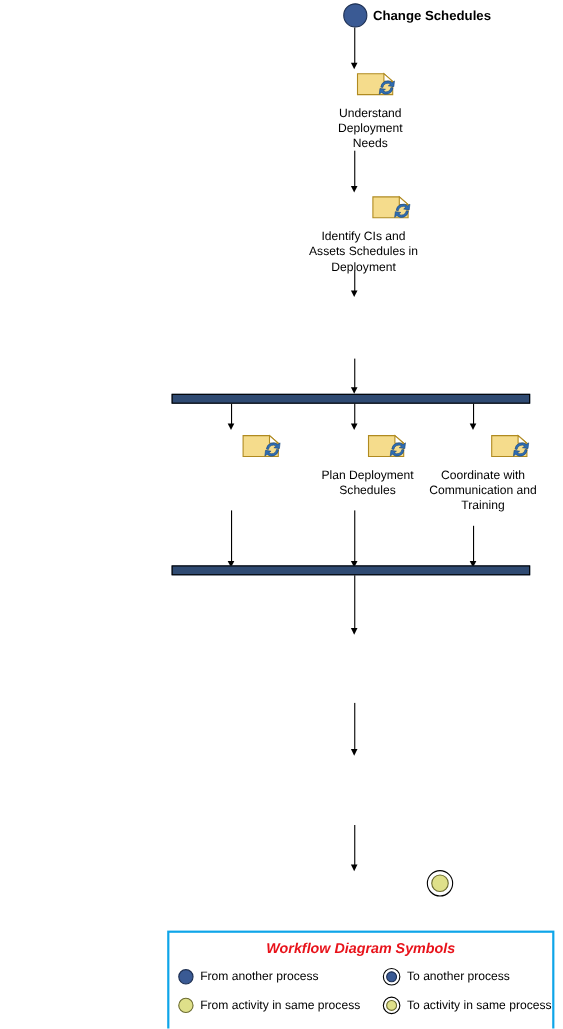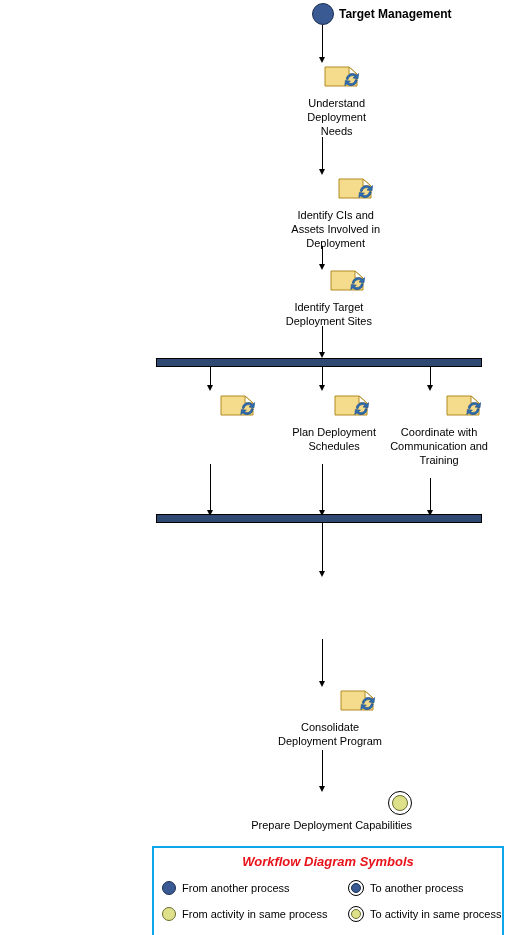--- a/index.html
+++ b/index.html
@@ -184,21 +184,21 @@
     background: #dfe08a; border: 1px solid #6b6b30; box-sizing: border-box;
   }
 </style>
 </head>
 <body>
 
 <div id="canvas">
 
   <div class="start-wrap" style="left:312px; top:3px;">
     <div class="start-circle"></div>
-    <div class="start-title">Target Management</div>
+    <div class="start-title">Change Schedules</div>
   </div>
 
   <div class="vline" style="left:322px; top:25px; height:34px;"></div>
   <div class="arrowhead" style="left:318.5px; top:57px;"></div>
 
   <div class="node" style="left:278px; top:63px; width:88px;">
     <div class="act-icon">
       <svg width="44" height="30" viewBox="0 0 44 30">
         <path d="M3 4 L27 4 L35 11 L35 23 L3 23 Z" fill="#F5DC8C" stroke="#B08A20" stroke-width="1"></path>
         <path d="M27 4 L27 11 L35 11 Z" fill="#FFFFFF" stroke="#B08A20" stroke-width="1"></path>
@@ -221,41 +221,27 @@
       <svg width="44" height="30" viewBox="0 0 44 30">
         <path d="M3 4 L27 4 L35 11 L35 23 L3 23 Z" fill="#F5DC8C" stroke="#B08A20" stroke-width="1"></path>
         <path d="M27 4 L27 11 L35 11 Z" fill="#FFFFFF" stroke="#B08A20" stroke-width="1"></path>
         <g transform="translate(21,10)">
           <path d="M3.2 6.2 A6.2 6.2 0 0 1 13.6 2.2 L15.6 0.6 L15.0 5.8 L10.0 5.0 L12.1 3.6 A4.4 4.4 0 0 0 5.0 6.6 Z" fill="#2E6DB4" stroke="#1B4A80" stroke-width="0.6"></path>
           <path d="M14.2 7.0 A6.2 6.2 0 0 1 3.8 11.0 L1.8 12.6 L2.4 7.4 L7.4 8.2 L5.3 9.6 A4.4 4.4 0 0 0 12.4 6.6 Z" fill="#2E6DB4" stroke="#1B4A80" stroke-width="0.6"></path>
         </g>
       </svg>
     </div>
     <div class="node-label">Identify CIs and
-Assets Involved in
+Assets Schedules in
 Deployment</div>
   </div>
 
   <div class="vline" style="left:322px; top:246px; height:20px;"></div>
   <div class="arrowhead" style="left:318.5px; top:264px;"></div>
 
-  <div class="node" style="left:272px; top:267px; width:100px;">
-    <div class="act-icon">
-      <svg width="44" height="30" viewBox="0 0 44 30">
-        <path d="M3 4 L27 4 L35 11 L35 23 L3 23 Z" fill="#F5DC8C" stroke="#B08A20" stroke-width="1"></path>
-        <path d="M27 4 L27 11 L35 11 Z" fill="#FFFFFF" stroke="#B08A20" stroke-width="1"></path>
-        <g transform="translate(21,10)">
-          <path d="M3.2 6.2 A6.2 6.2 0 0 1 13.6 2.2 L15.6 0.6 L15.0 5.8 L10.0 5.0 L12.1 3.6 A4.4 4.4 0 0 0 5.0 6.6 Z" fill="#2E6DB4" stroke="#1B4A80" stroke-width="0.6"></path>
-          <path d="M14.2 7.0 A6.2 6.2 0 0 1 3.8 11.0 L1.8 12.6 L2.4 7.4 L7.4 8.2 L5.3 9.6 A4.4 4.4 0 0 0 12.4 6.6 Z" fill="#2E6DB4" stroke="#1B4A80" stroke-width="0.6"></path>
-        </g>
-      </svg>
-    </div>
-    <div class="node-label">Identify Target
-Deployment Sites</div>
-  </div>
 
   <div class="vline" style="left:322px; top:326px; height:28px;"></div>
   <div class="arrowhead" style="left:318.5px; top:352px;"></div>
 
   <div class="bar" style="left:156px; top:358px; width:326px;"></div>
 
   <div class="vline" style="left:210px; top:367px; height:20px;"></div>
   <div class="arrowhead" style="left:206.5px; top:385px;"></div>
 
   <div class="vline" style="left:322px; top:367px; height:20px;"></div>
@@ -319,43 +305,28 @@
 
   <div class="bar" style="left:156px; top:514px; width:326px;"></div>
 
   <div class="vline" style="left:322px; top:523px; height:50px;"></div>
   <div class="arrowhead" style="left:318.5px; top:571px;"></div>
 
 
   <div class="vline" style="left:322px; top:639px; height:44px;"></div>
   <div class="arrowhead" style="left:318.5px; top:681px;"></div>
 
-  <div class="node" style="left:262px; top:687px; width:120px;">
-    <div class="act-icon">
-      <svg width="44" height="30" viewBox="0 0 44 30">
-        <path d="M3 4 L27 4 L35 11 L35 23 L3 23 Z" fill="#F5DC8C" stroke="#B08A20" stroke-width="1"></path>
-        <path d="M27 4 L27 11 L35 11 Z" fill="#FFFFFF" stroke="#B08A20" stroke-width="1"></path>
-        <g transform="translate(21,10)">
-          <path d="M3.2 6.2 A6.2 6.2 0 0 1 13.6 2.2 L15.6 0.6 L15.0 5.8 L10.0 5.0 L12.1 3.6 A4.4 4.4 0 0 0 5.0 6.6 Z" fill="#2E6DB4" stroke="#1B4A80" stroke-width="0.6"></path>
-          <path d="M14.2 7.0 A6.2 6.2 0 0 1 3.8 11.0 L1.8 12.6 L2.4 7.4 L7.4 8.2 L5.3 9.6 A4.4 4.4 0 0 0 12.4 6.6 Z" fill="#2E6DB4" stroke="#1B4A80" stroke-width="0.6"></path>
-        </g>
-      </svg>
-    </div>
-    <div class="node-label">Consolidate
-Deployment Program</div>
-  </div>
 
   <div class="vline" style="left:322px; top:750px; height:38px;"></div>
   <div class="arrowhead" style="left:318.5px; top:786px;"></div>
 
   <div class="node" style="left:232px; top:791px; width:180px;">
     <div class="end-outer">
       <div class="end-inner"></div>
     </div>
-    <div class="node-label">Prepare Deployment Capabilities</div>
   </div>
 
   <div id="legend">
     <div class="legend-title">Workflow Diagram Symbols</div>
     <div class="legend-grid">
 
       <div class="legend-item">
         <span class="sym sym-solid-blue"></span>
         <span class="legend-text">From another process</span>
       </div>

